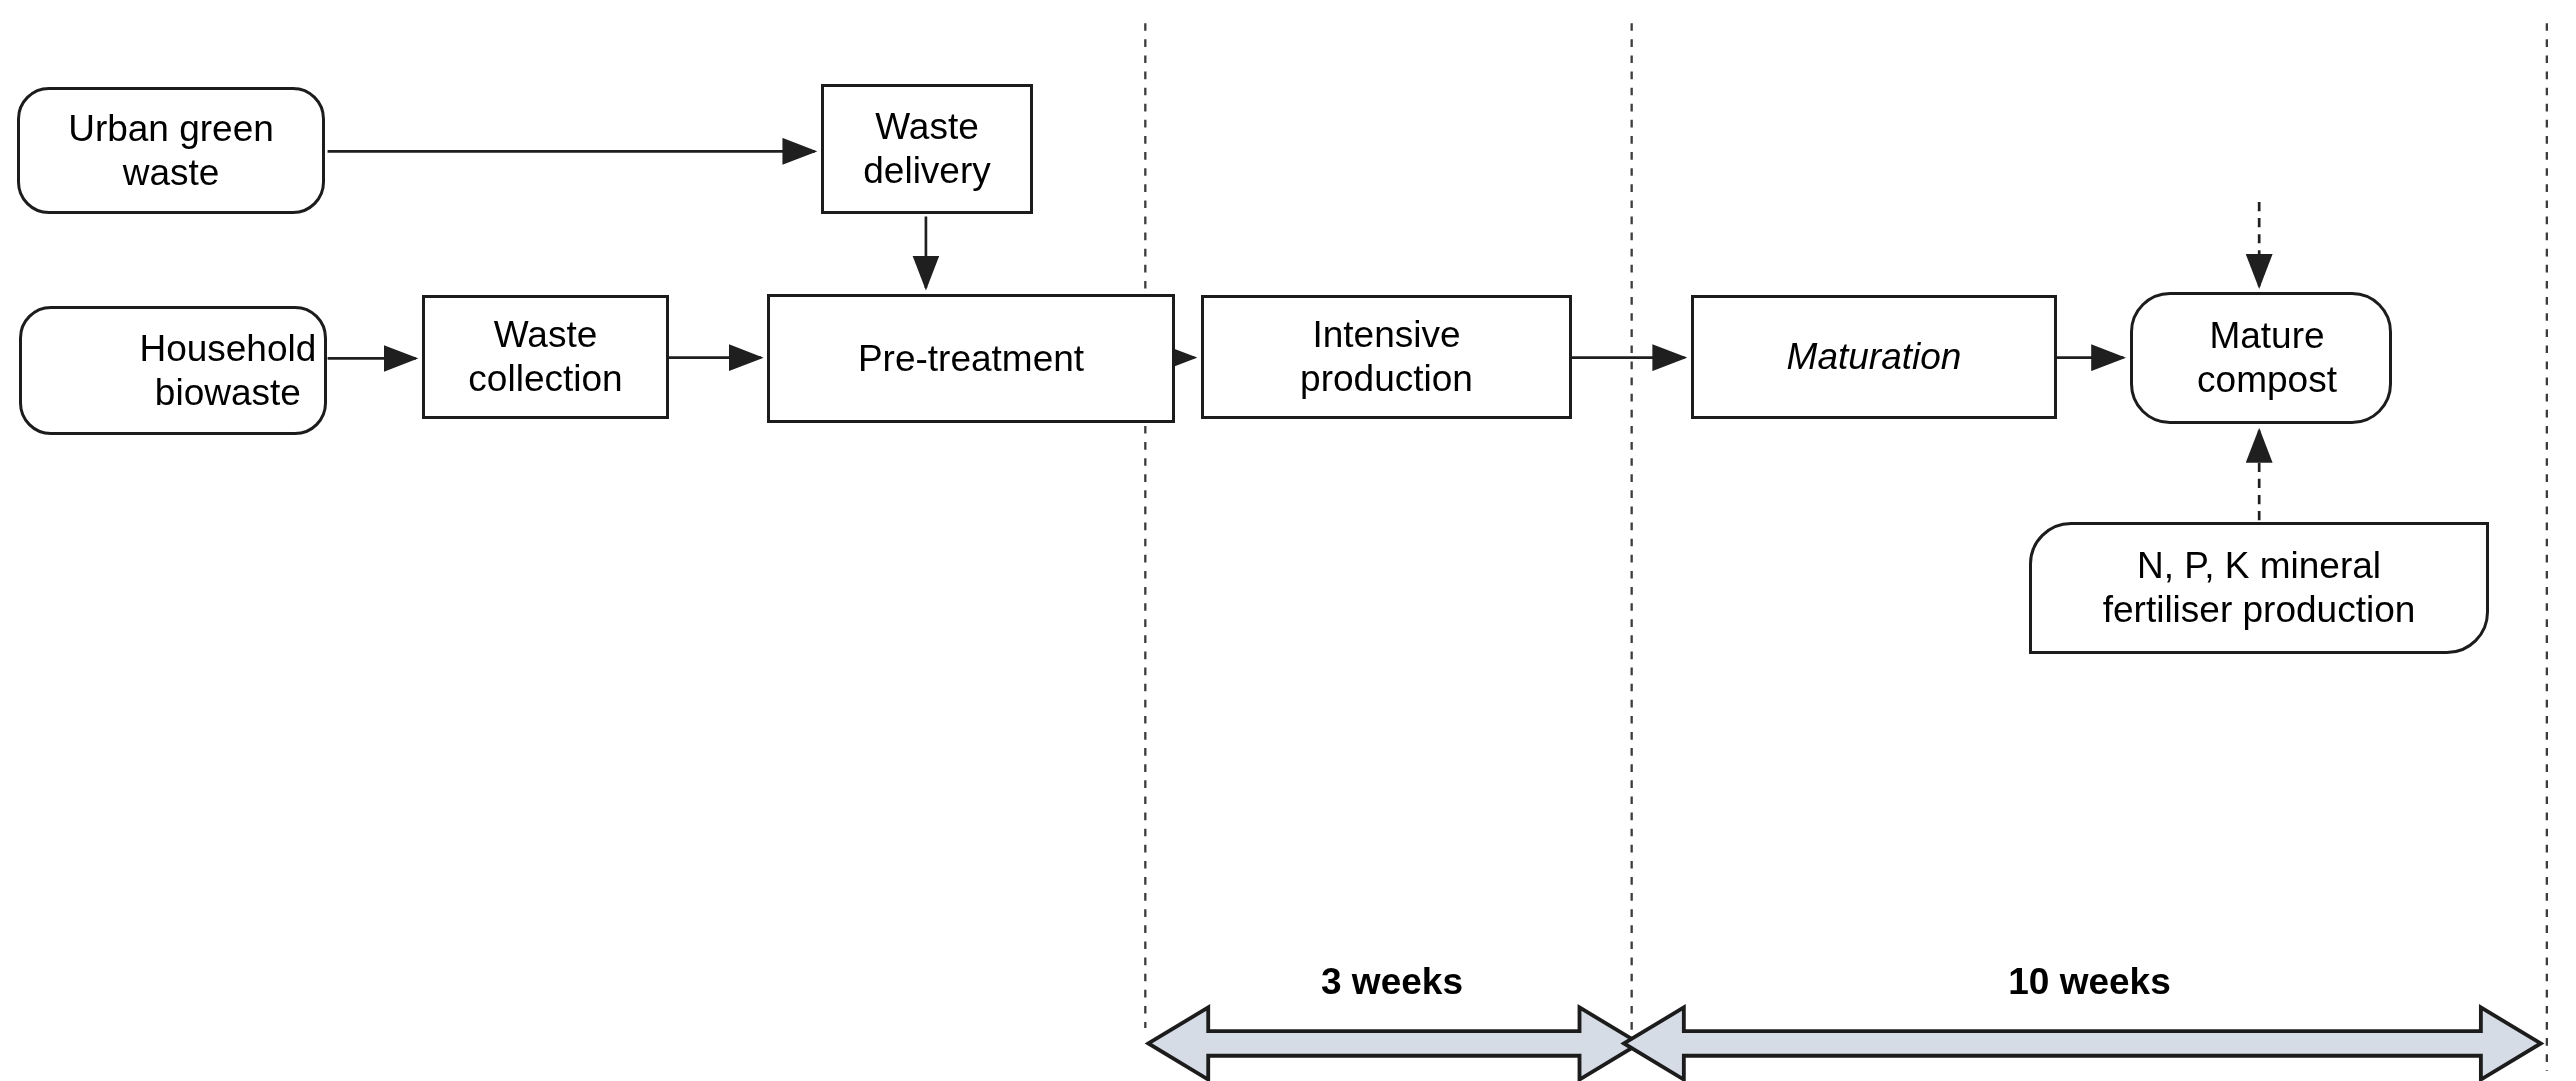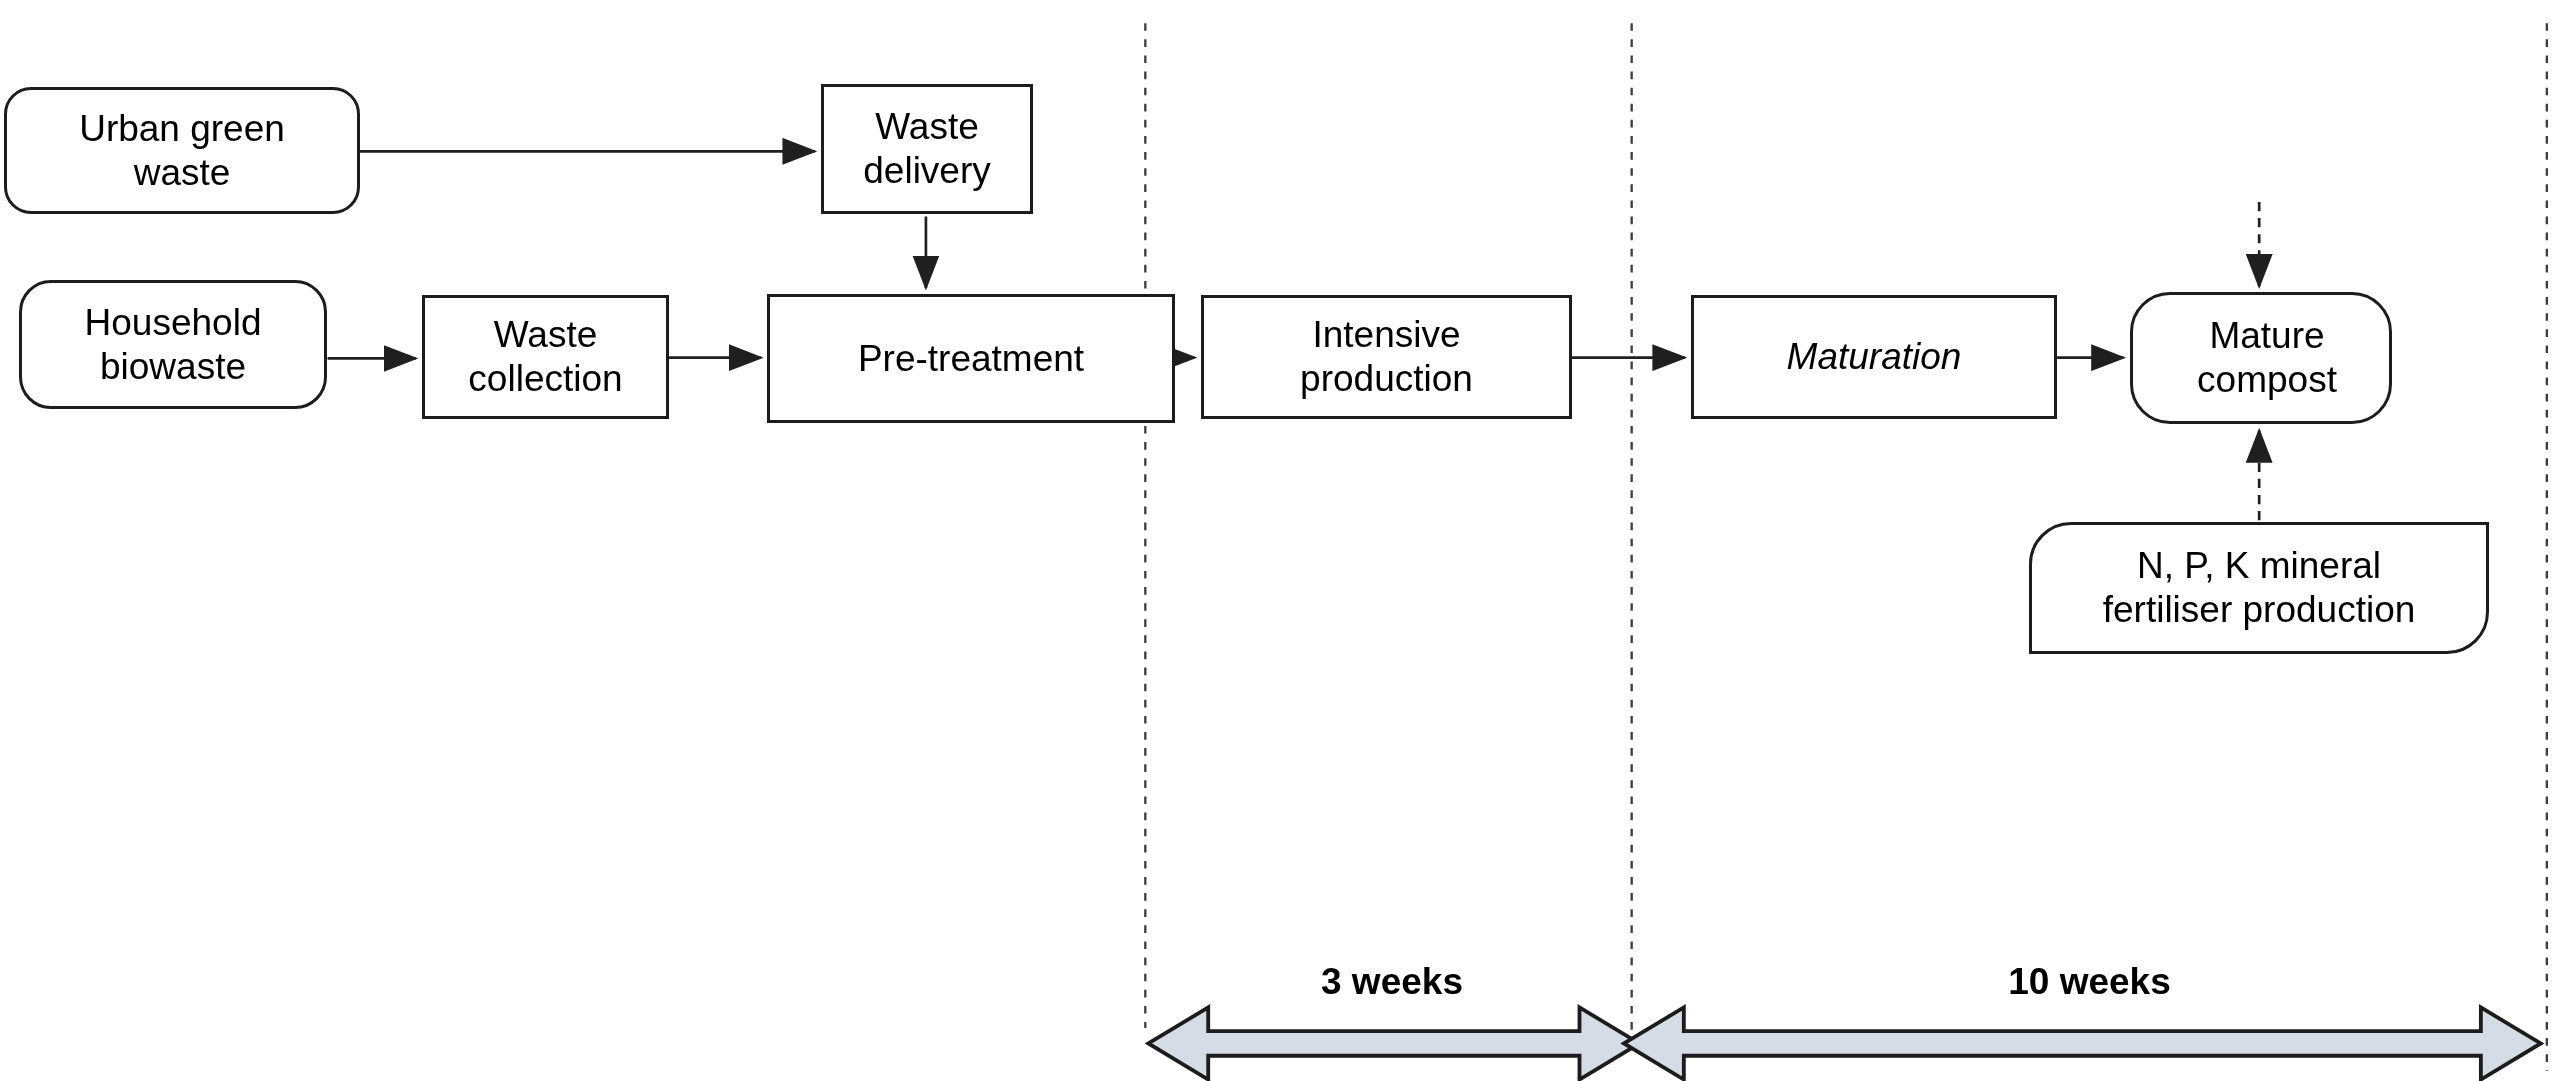--- a/index.html
+++ b/index.html
@@ -115,31 +115,31 @@
     <line class="edge" marker-end="url(#ah)" x1="427" y1="467" x2="542" y2="467"></line>
     <line class="edge" marker-end="url(#ah)" x1="872" y1="466" x2="992" y2="466"></line>
     <line class="edge" marker-end="url(#ah)" x1="1475" y1="466" x2="1557" y2="466"></line>
     <line class="edge" marker-end="url(#ah)" x1="2049" y1="466" x2="2196" y2="466"></line>
     <line class="edge" marker-end="url(#ah)" x1="2681" y1="466" x2="2768" y2="466"></line>
 
     <line class="edge-dashed" marker-end="url(#ah)" x1="2945" y1="263" x2="2945" y2="373"></line>
     <line class="edge-dashed" marker-end="url(#ah)" x1="2945" y1="678" x2="2945" y2="561"></line>
   </svg>
 
-  <div class="node node--rounded" style="left:4px;top:87px;width:356px;height:127px;border-radius:27px;">
+  <div class="node node--rounded" style="left:17px;top:87px;width:308px;height:127px;">
     <span class="label">Urban green
 waste</span>
   </div>
 
   <div class="node" style="left:821px;top:84px;width:212px;height:130px;">
     <span class="label">Waste
 delivery</span>
   </div>
 
-  <div class="node node--rounded" style="left:19px;top:280px;width:308px;height:129px;">
+  <div class="node node--rounded" style="left:19px;top:306px;width:308px;height:129px;justify-content:flex-end;">
     <span class="label">Household
 biowaste</span>
   </div>
 
   <div class="node" style="left:422px;top:295px;width:247px;height:124px;">
     <span class="label">Waste
 collection</span>
   </div>
 
   <div class="node" style="left:767px;top:294px;width:408px;height:129px;">

